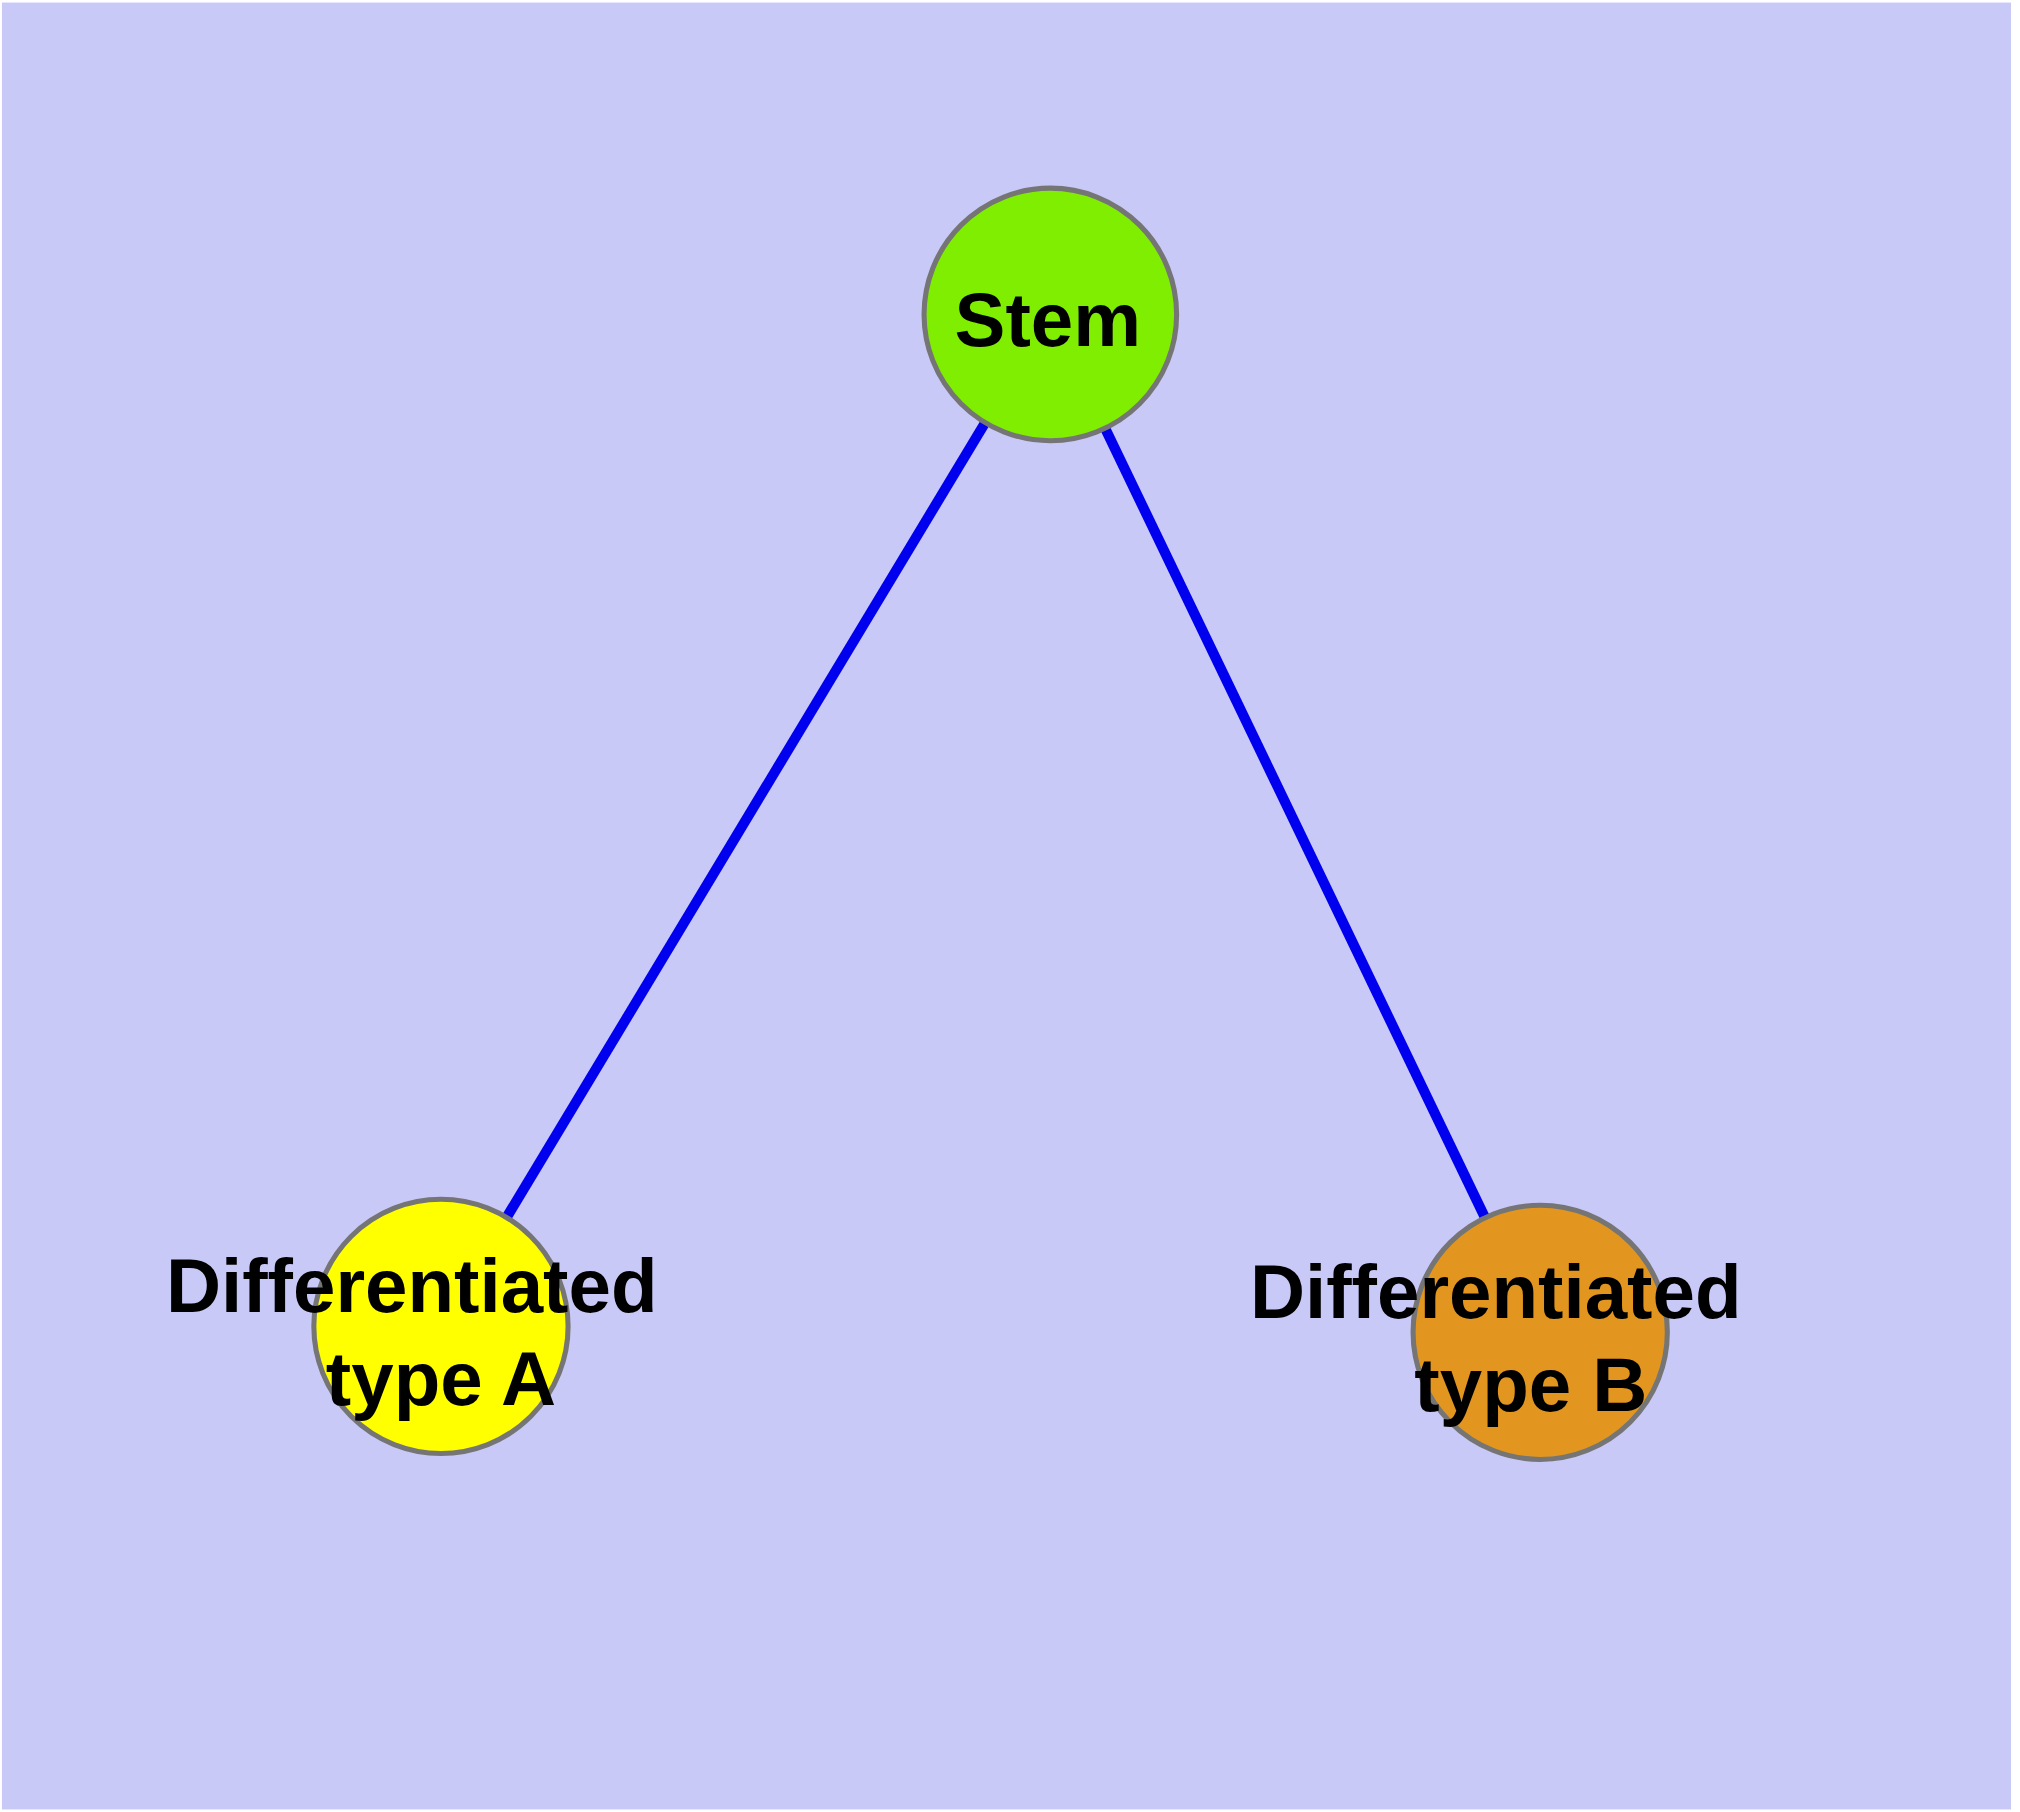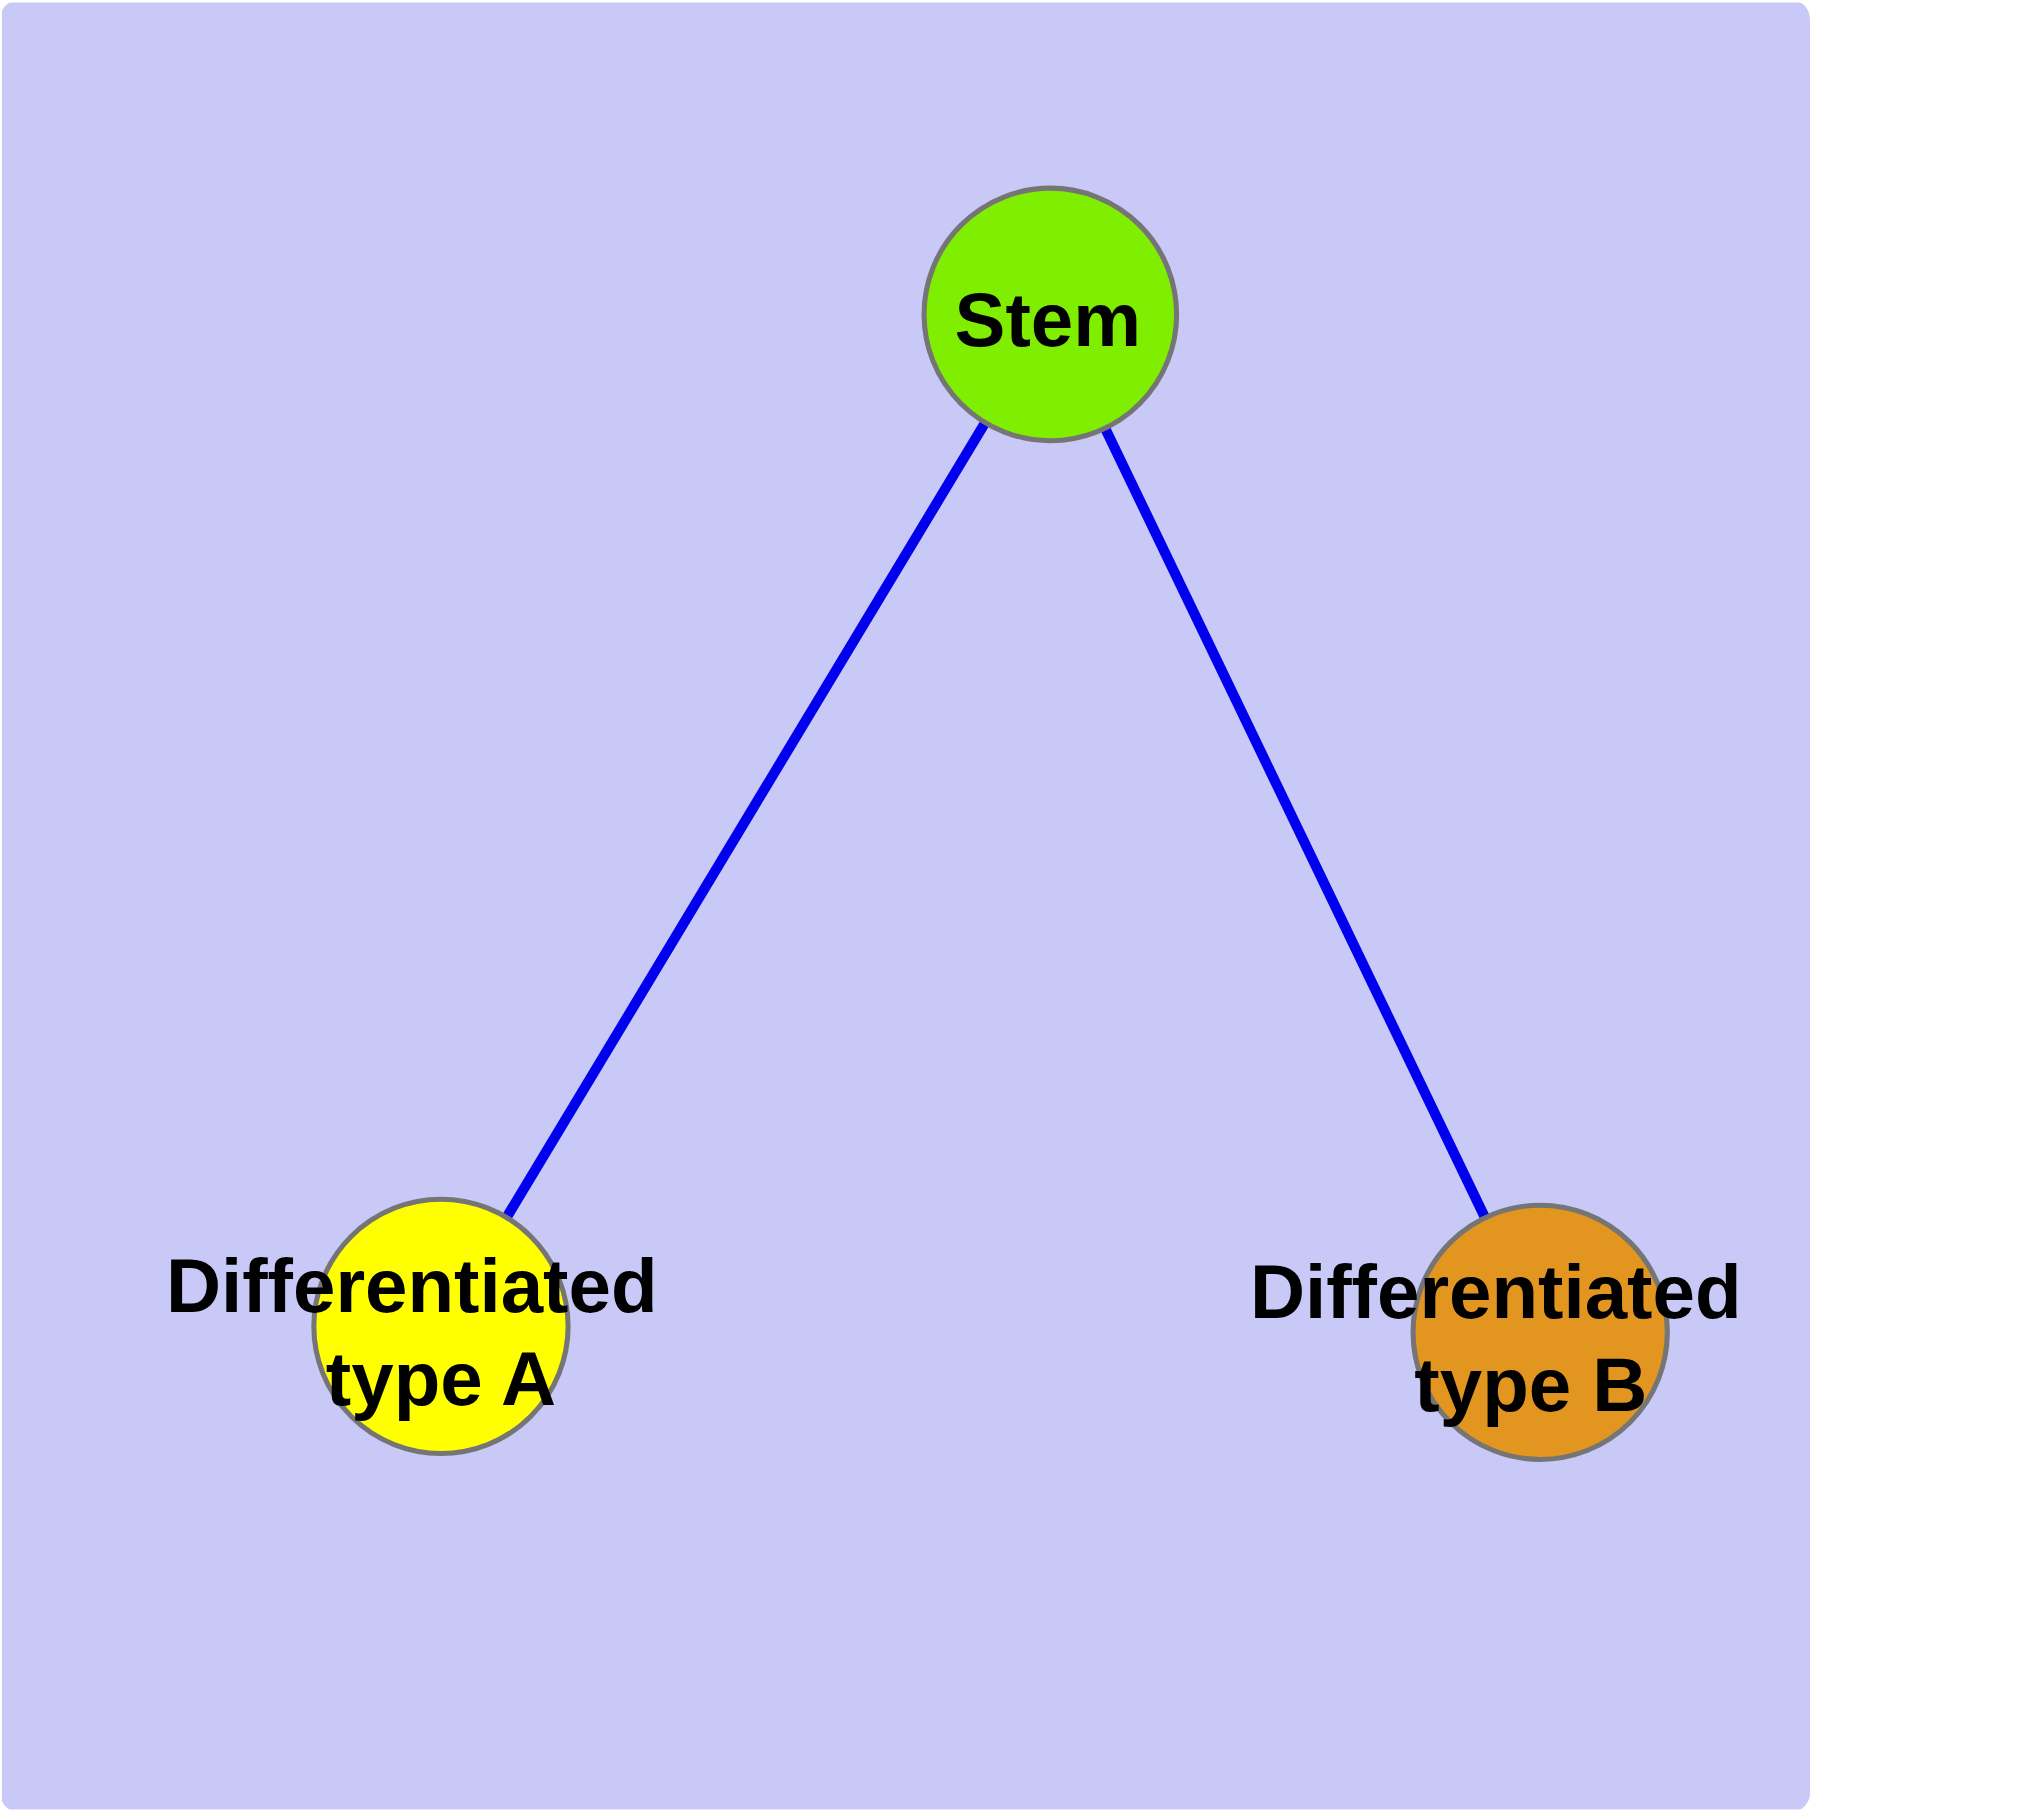--- a/index.html
+++ b/index.html
@@ -2,26 +2,25 @@
 <html style="font-size:13.6px"><head>
 <meta charset="utf-8">
 <style>
   html, body {
     margin: 0;
     padding: 0;
     background: #ffffff;
   }
   .page {
     position: relative;
-    width: 1810px;
+    width: 2011px;
     height: 1812px;
     background: #ffffff;
     overflow: hidden;
     font-family: "Liberation Sans", "DejaVu Sans", sans-serif;
-    border-radius: 19px;
   }
   svg.diagram {
     position: absolute;
     left: 0;
     top: 0;
     width: 2021px;
     height: 1812px;
     display: block;
   }
   .edge {

